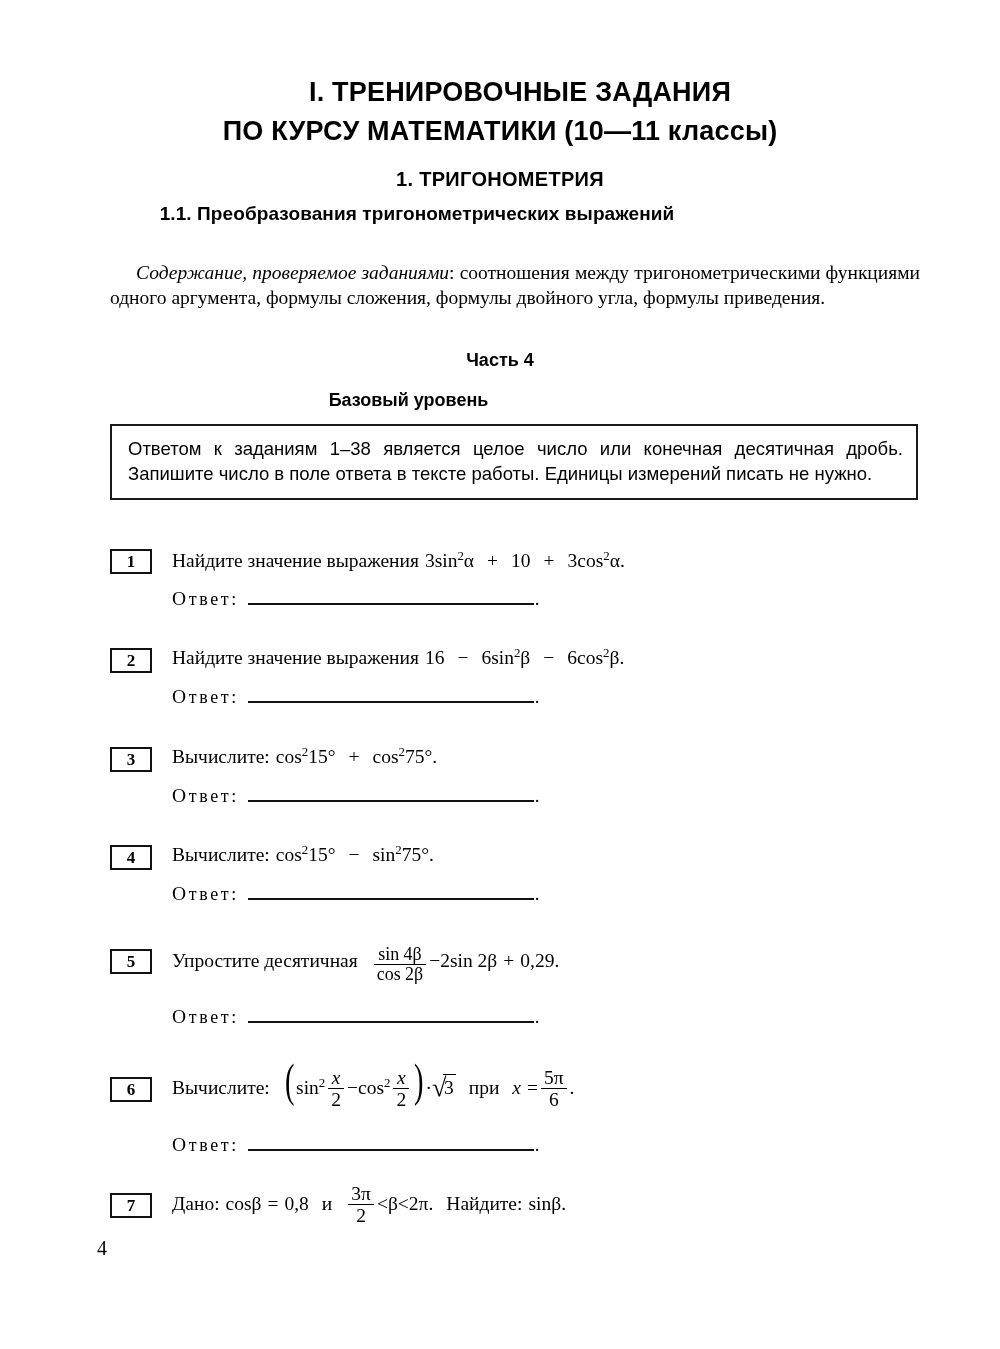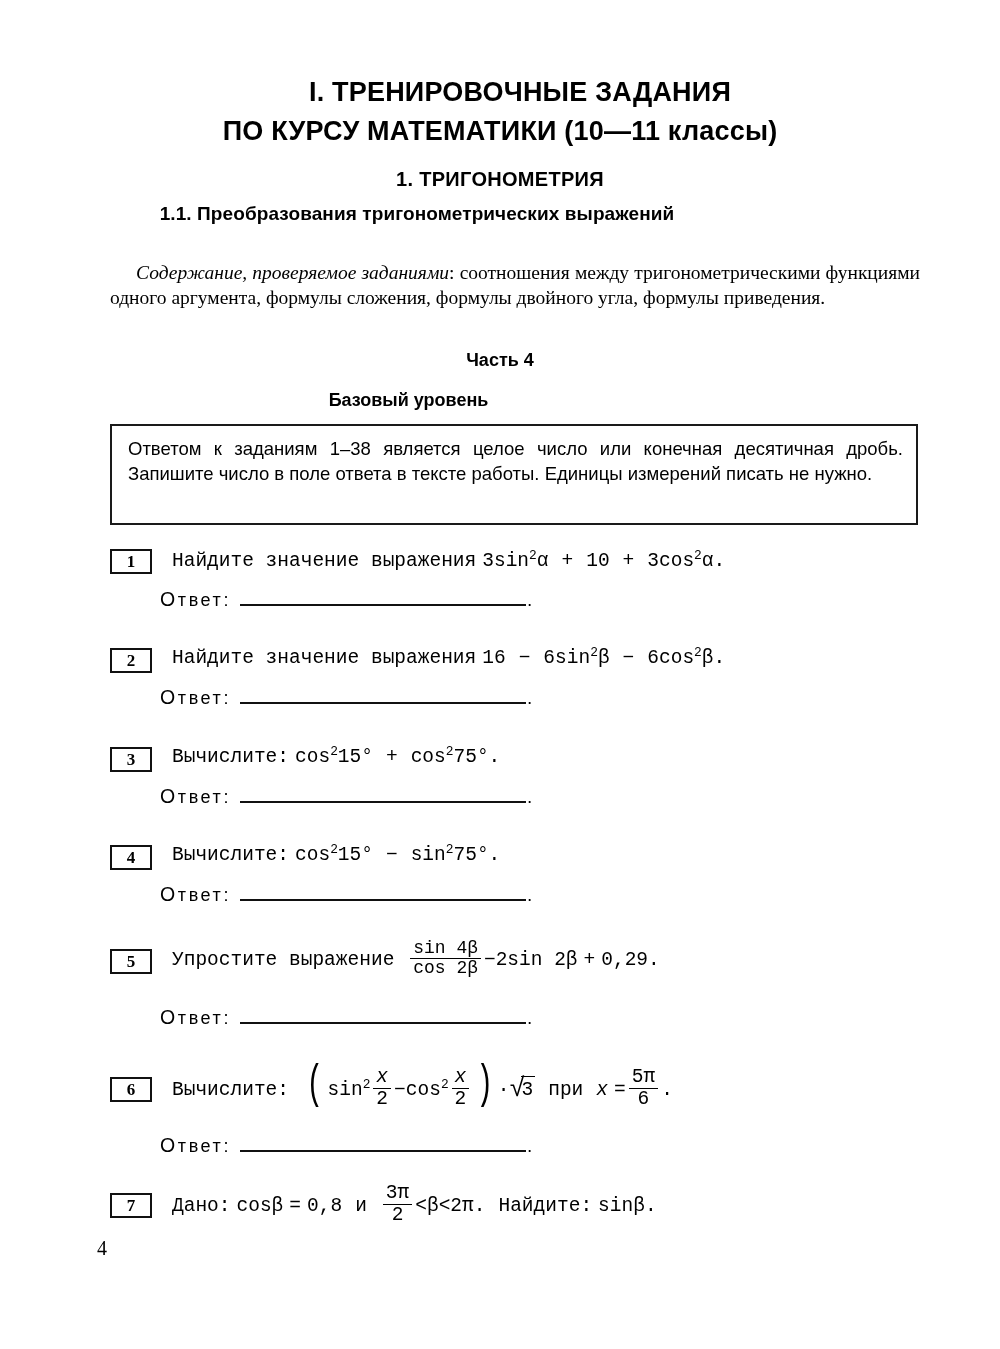--- a/index.html
+++ b/index.html
@@ -100,21 +100,21 @@
     font-weight: bold;
     font-size: 18px;
   }
 
   
   .instr-box {
     position: absolute;
     left: 110px;
     top: 424px;
     width: 808px;
-    height: 101px;
+    height: 76px;
     border: 2px solid #1a1a1a;
     box-sizing: border-box;
     padding: 10px 13px 10px 16px;
     font-family: "Liberation Sans", "DejaVu Sans", sans-serif;
     font-size: 18.5px;
     line-height: 25px;
     text-align: justify;
     text-align-last: left;
   }
 
@@ -131,30 +131,30 @@
     text-align: center;
     line-height: 21px;
     font-family: "Liberation Serif", "DejaVu Serif", serif;
     font-weight: bold;
     font-size: 17px;
   }
 
   .task-text {
     position: absolute;
     left: 172px;
-    font-family: Liberation Mono, monospace;
+    font-family: Liberation Serif, serif;
     font-size: 19.5px;
     line-height: 26px;
     white-space: nowrap;
   }
 
   .answer-row {
     position: absolute;
-    left: 160px;
-    font-family: Liberation Sans, sans-serif;
+    left: 172px;
+    font-family: Liberation Serif, serif;
     font-size: 18px;
     white-space: nowrap;
   }
   .answer-label {
     letter-spacing: 2.6px;
   }
   .answer-label .cap { font-size: 19.5px; letter-spacing: 2.6px; }
   .answer-line {
     display: inline-block;
     width: 286px;
@@ -175,21 +175,21 @@
     display: inline-block;
     vertical-align: middle;
     text-align: center;
     line-height: 1.08;
     margin: 0 3px;
     position: relative;
     top: -1px;
   }
   .frac .num { display: block; padding: 0 3px; border-bottom: 1.6px solid #000; }
   .frac .den { display: block; padding: 0 3px; }
-  .frac.sm { font-size: 0.92em; }
+  .frac.sm { font-size: 0.92em; margin-top: 6px; }
 
   .paren-big {
     display: inline-block;
     font-size: 2.35em;
     line-height: 0;
     position: relative;
     top: 2px;
     font-weight: 300;
     transform: scaleX(0.62);
     margin: 0 -1px;
@@ -280,21 +280,21 @@
       <span>Вычислите:</span><span class="sp"></span><span><span>cos</span><span class="sup">2</span><span>15°</span><span class="sp-wide"></span><span>−</span><span class="sp-wide"></span><span>sin</span><span class="sup">2</span><span>75°</span><span>.</span></span>
     </div>
     <div class="answer-row" style="top:883px">
       <span class="answer-label"><span class="cap">О</span><span>твет:</span></span><span class="answer-line"></span><span class="answer-dot">.</span>
     </div>
   </div>
 
   <div class="task" style="top:0">
     <div class="task-num" style="top:949px">5</div>
     <div class="task-text" style="top:940px">
-      <span>Упростите выражение</span><span class="sp-wide"></span><span><span class="frac sm"><span class="num">sin 4β</span><span class="den">cos 2β</span></span><span>−</span><span>2sin 2β</span><span class="sp"></span><span>+</span><span class="sp"></span><span>0,29</span><span>.</span></span>
+      <span>Упростите десятичная</span><span class="sp-wide"></span><span><span class="frac sm"><span class="num">sin 4β</span><span class="den">cos 2β</span></span><span>−</span><span>2sin 2β</span><span class="sp"></span><span>+</span><span class="sp"></span><span>0,29</span><span>.</span></span>
     </div>
     <div class="answer-row" style="top:1006px">
       <span class="answer-label"><span class="cap">О</span><span>твет:</span></span><span class="answer-line"></span><span class="answer-dot">.</span>
     </div>
   </div>
 
   <div class="task" style="top:0">
     <div class="task-num" style="top:1077px">6</div>
     <div class="task-text" style="top:1068px">
       <span>Вычислите:</span><span class="sp-wide"></span><span><span class="paren-big">(</span><span>sin</span><span class="sup">2</span><span class="frac"><span class="num mi">x</span><span class="den">2</span></span><span>−</span><span>cos</span><span class="sup">2</span><span class="frac"><span class="num mi">x</span><span class="den">2</span></span><span class="paren-big">)</span><span>·</span><span class="sqrt"><span class="radic">√</span><span class="rad-body">3</span></span><span class="sp-wide"></span><span>при</span><span class="sp-wide"></span><span class="mi">x</span><span class="sp"></span><span>=</span><span class="frac"><span class="num">5π</span><span class="den">6</span></span><span>.</span></span>

